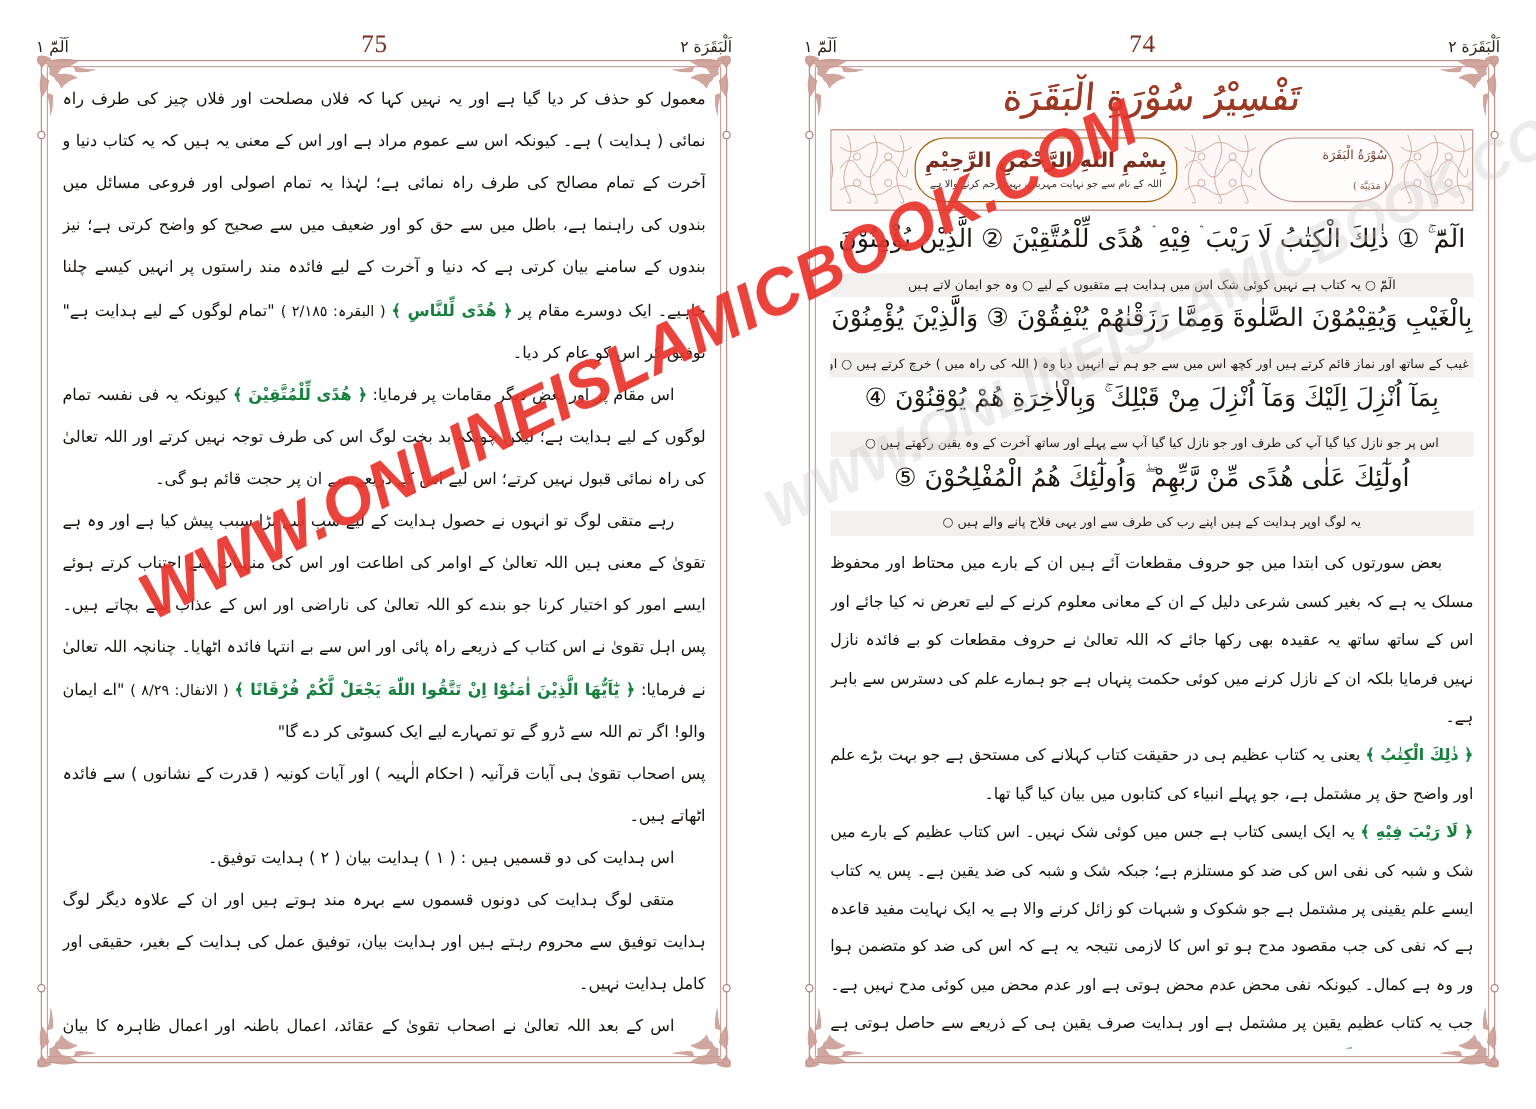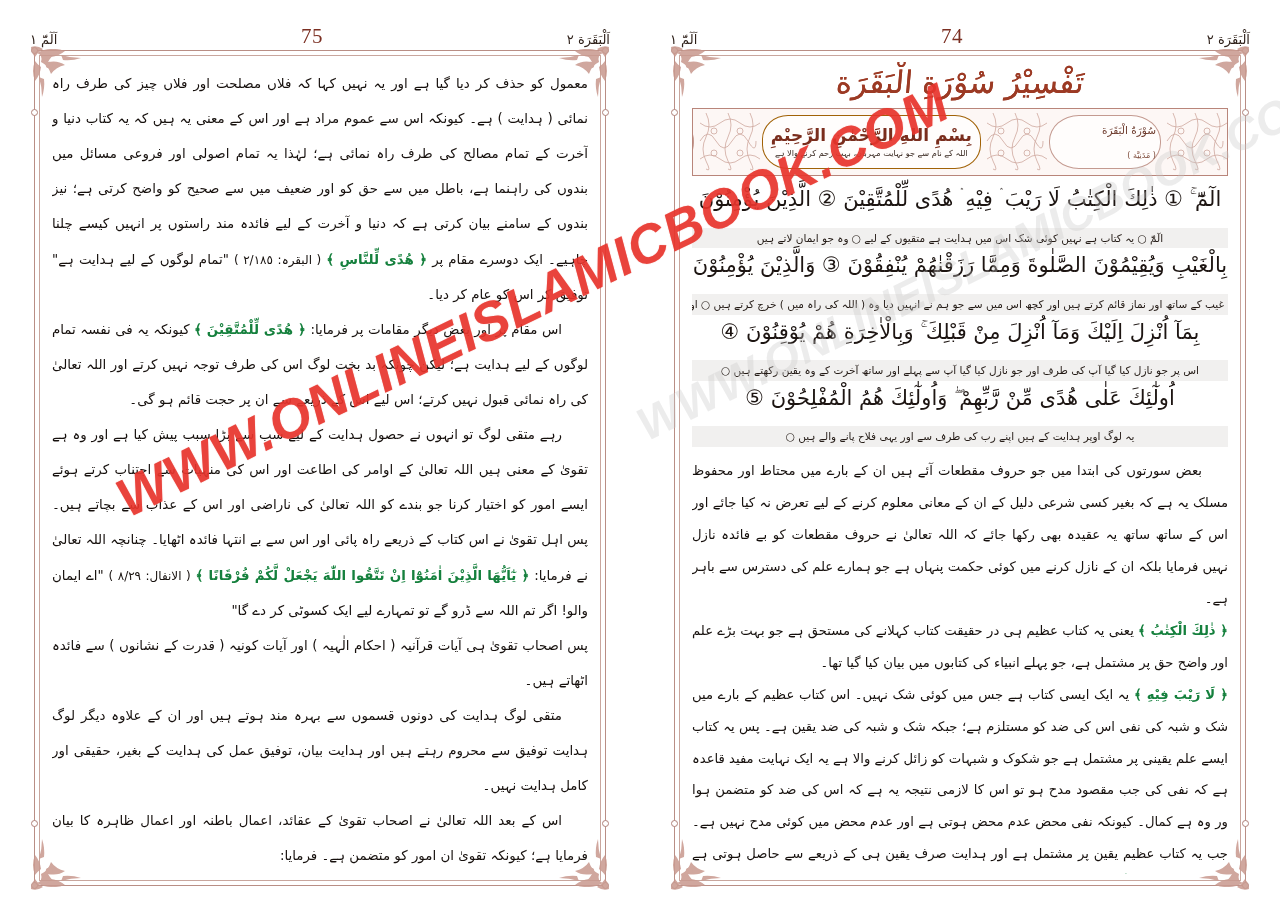--- a/index.html
+++ b/index.html
@@ -382,20 +382,21 @@
         </p>
 
         <p class="u-para indent"><span>رہے متقی لوگ تو انہوں نے حصول ہدایت کے لیے سب سے بڑا سبب پیش کیا ہے اور وہ ہے تقویٰ کے معنی ہیں اللہ تعالیٰ کے اوامر کی اطاعت اور اس کی منہیات سے اجتناب کرتے ہوئے ایسے امور کو اختیار کرنا جو بندے کو اللہ تعالیٰ کی ناراضی اور اس کے عذاب سے بچاتے ہیں۔ پس اہل تقویٰ نے اس کتاب کے ذریعے راہ پائی اور اس سے بے انتہا فائدہ اٹھایا۔ چنانچہ اللہ تعالیٰ نے فرمایا:</span>
           <span class="hl">﴿ يٰٓاَيُّهَا الَّذِيْنَ اٰمَنُوْٓا اِنْ تَتَّقُوا اللّٰهَ يَجْعَلْ لَّكُمْ فُرْقَانًا ﴾</span>
           <span class="ref">( الانفال: ٨/٢٩ )</span>
           <span>"اے ایمان والو! اگر تم اللہ سے ڈرو گے تو تمہارے لیے ایک کسوٹی کر دے گا"</span>
         </p>
 
         <p class="u-para"><span>پس اصحاب تقویٰ ہی آیات قرآنیہ ( احکام الٰہیہ ) اور آیات کونیہ ( قدرت کے نشانوں ) سے فائدہ اٹھاتے ہیں۔</span></p>
 
+        <p class="u-para indent"><span>اس ہدایت کی دو قسمیں ہیں : ( ١ ) ہدایت بیان ( ٢ ) ہدایت توفیق۔</span></p>
 
         <p class="u-para indent"><span>متقی لوگ ہدایت کی دونوں قسموں سے بہرہ مند ہوتے ہیں اور ان کے علاوہ دیگر لوگ ہدایت توفیق سے محروم رہتے ہیں اور ہدایت بیان، توفیق عمل کی ہدایت کے بغیر، حقیقی اور کامل ہدایت نہیں۔</span></p>
 
         <p class="u-para indent"><span>اس کے بعد اللہ تعالیٰ نے اصحاب تقویٰ کے عقائد، اعمال باطنہ اور اعمال ظاہرہ کا بیان فرمایا ہے؛ کیونکہ تقویٰ ان امور کو متضمن ہے۔ فرمایا:</span>
           
           
         </p>
 
       </div>
     </div>

